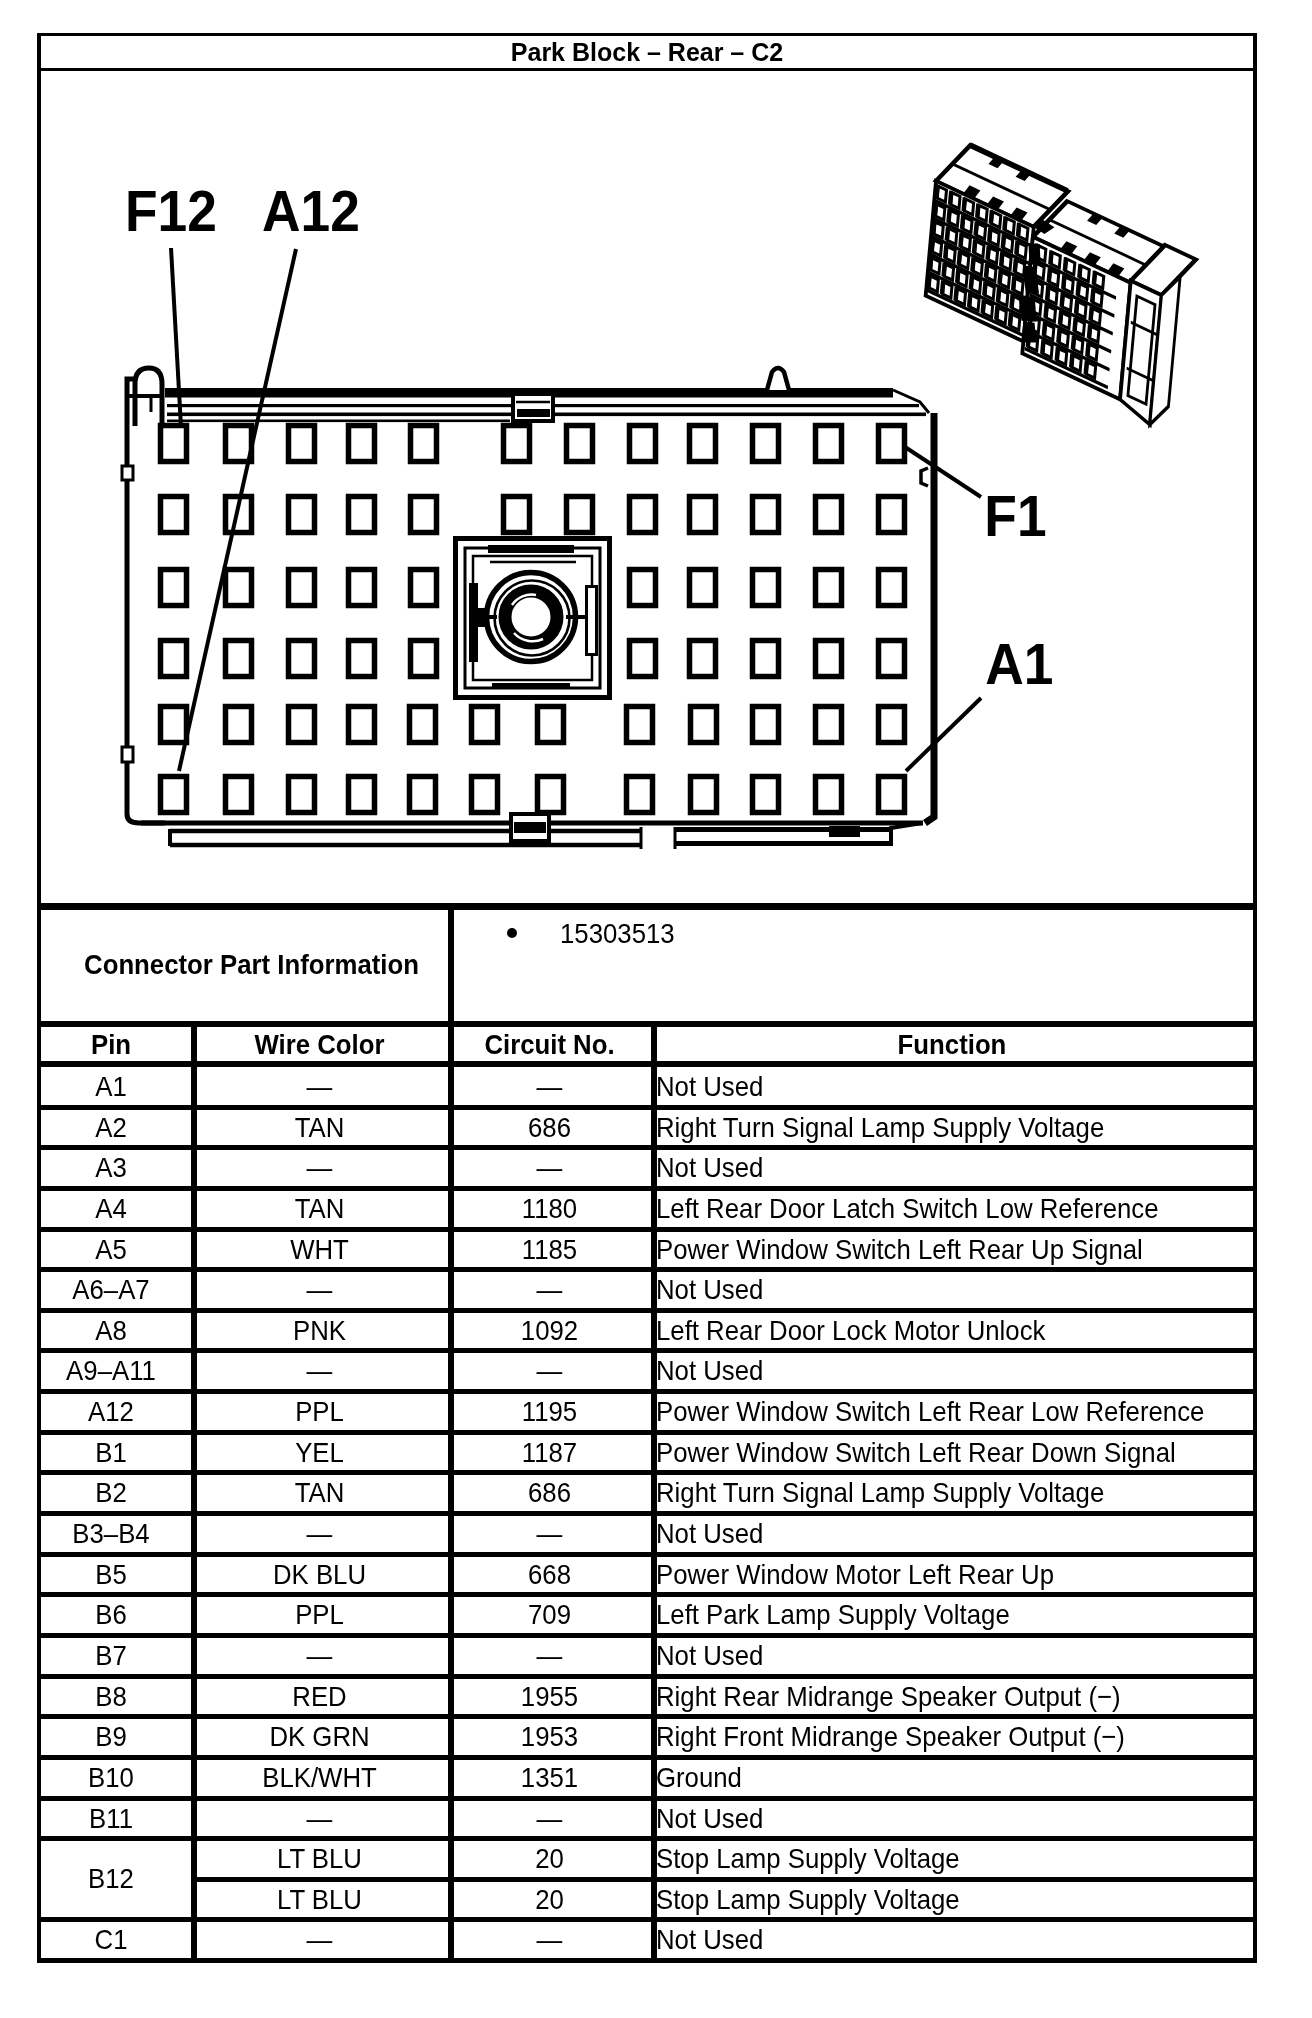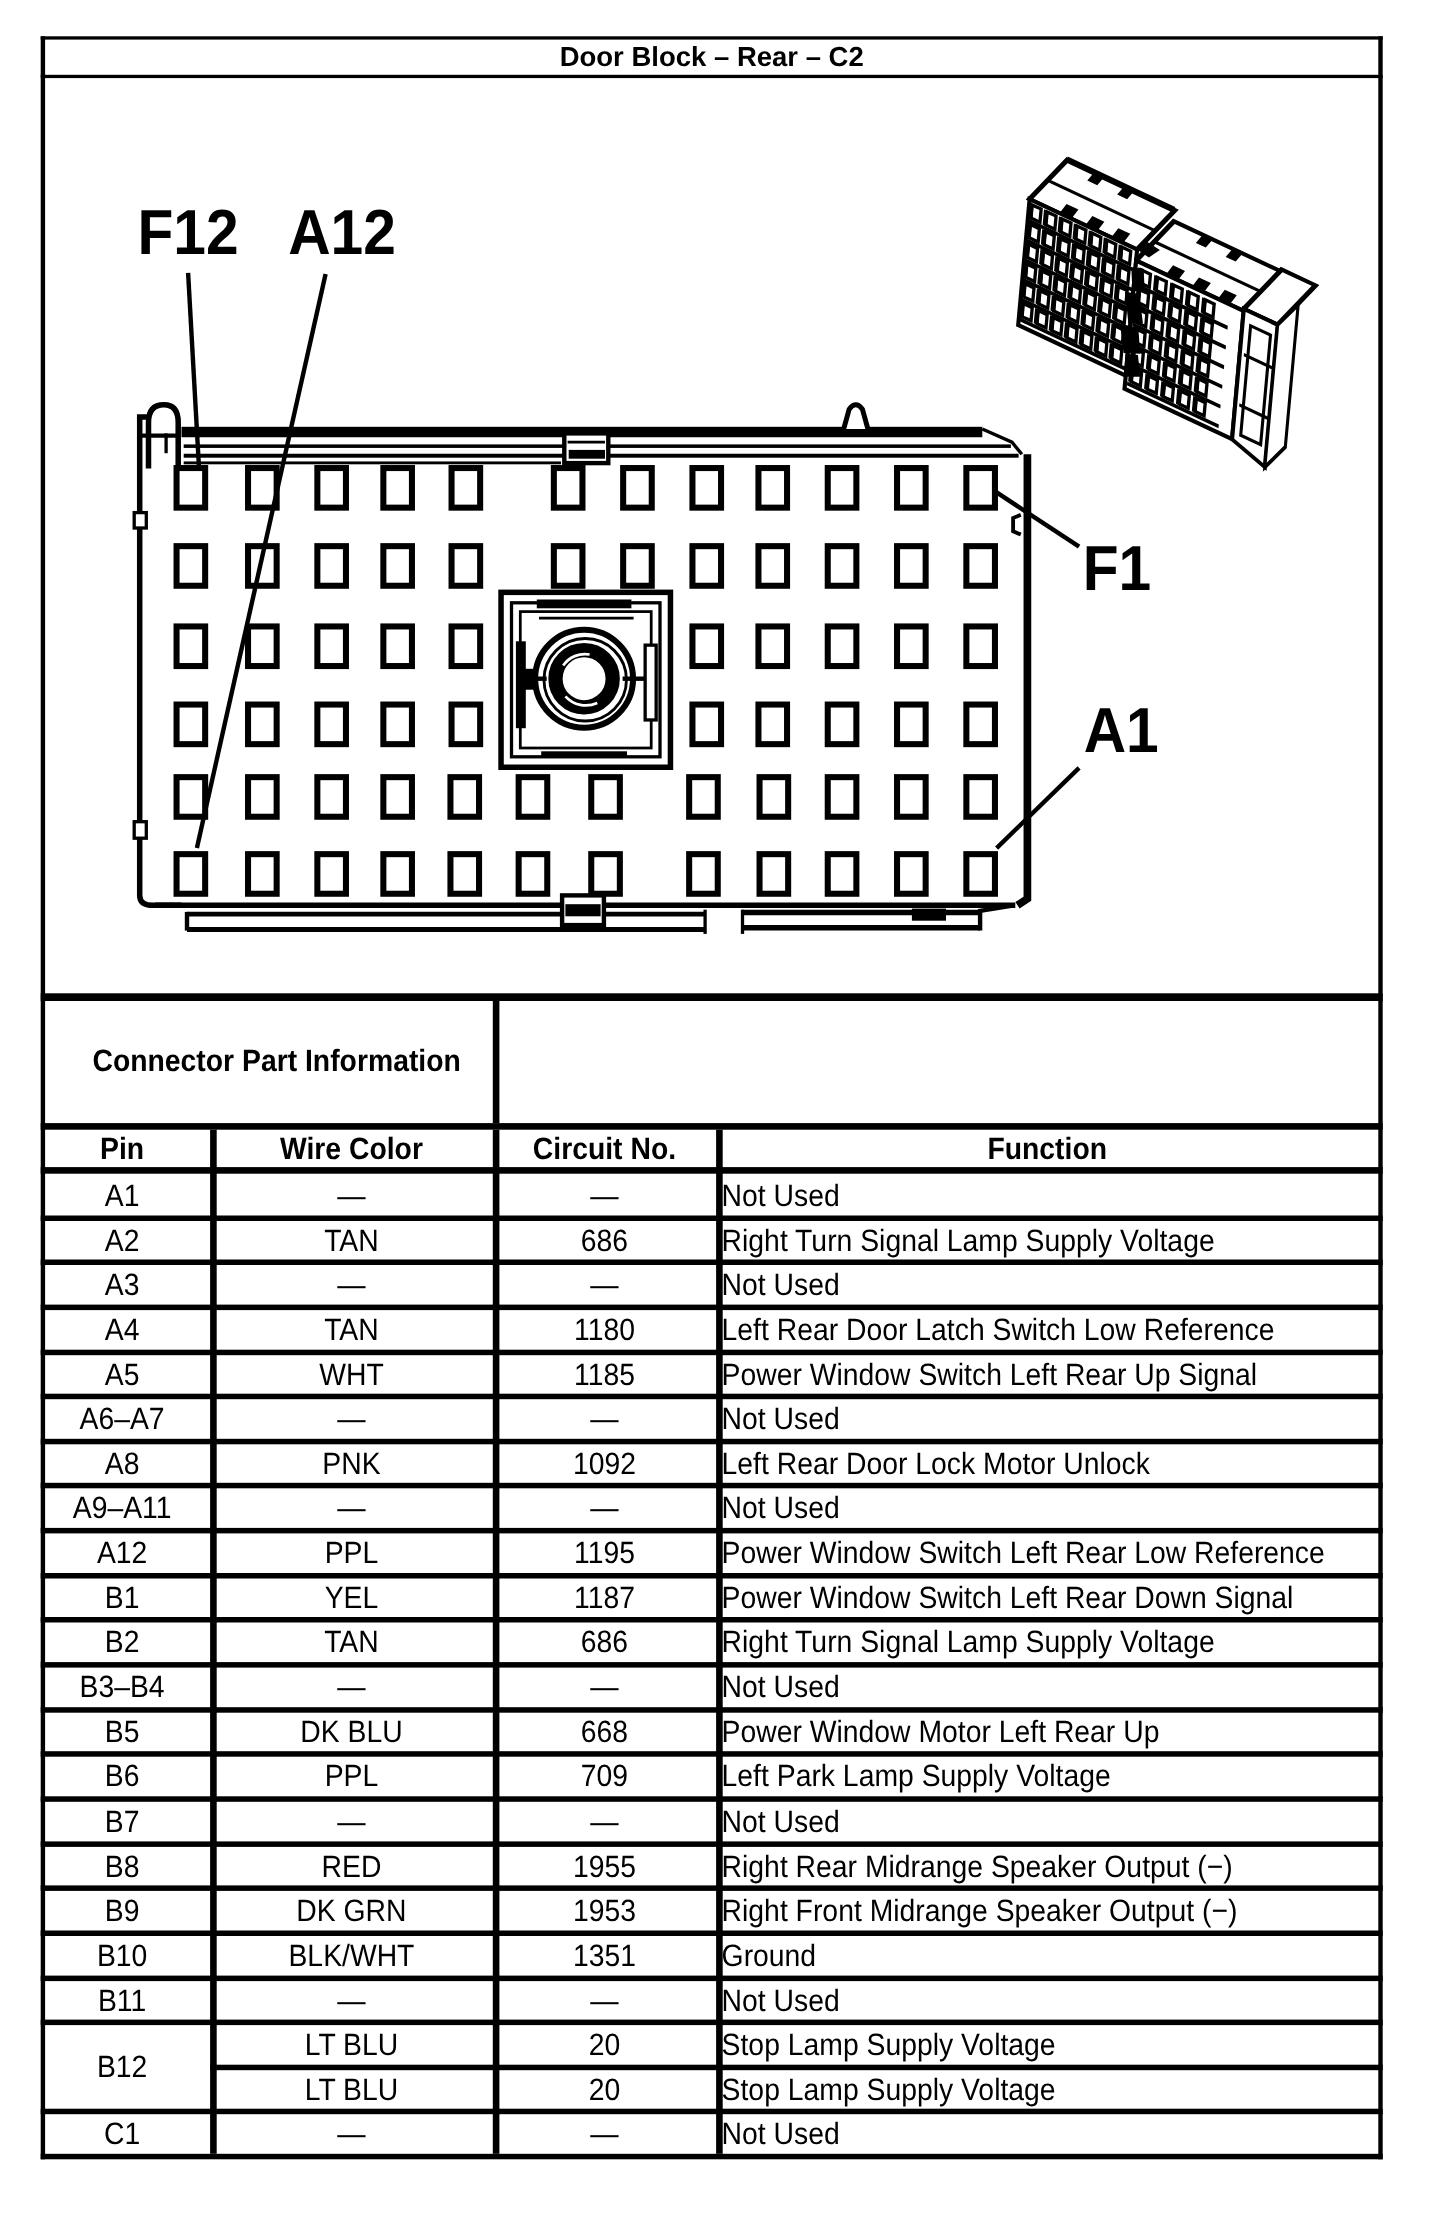--- a/index.html
+++ b/index.html
@@ -1,20 +1,20 @@
 <!DOCTYPE html>
 <html><head><meta charset="utf-8">
 <style>
 html,body{margin:0;padding:0;background:#fff}
 body{width:1312px;height:2018px;position:relative;font-family:"Liberation Sans",sans-serif;color:#000}
 div{box-sizing:border-box}
 </style></head>
 <body>
 
-<div style="position:absolute;left:37px;top:36px;width:1220px;height:32px;line-height:32px;text-align:center;font-weight:bold;font-size:25px">Door Block – Rear – C2</div>
+<div style="position:absolute;left:37px;top:36px;width:1220px;height:32px;line-height:32px;text-align:center;font-weight:bold;font-size:25px">Park Block – Rear – C2</div>
 
 <svg width="1312" height="2018" viewBox="0 0 1312 2018" style="position:absolute;left:0;top:0">
 
 <g>
       <rect x="165" y="388" width="728" height="9.5" fill="#000"></rect>
 <rect x="167" y="404" width="752" height="3.2" fill="#000"></rect>
 <rect x="167" y="412.5" width="759" height="3.6" fill="#000"></rect>
 <rect x="167" y="419.5" width="343" height="2.6" fill="#000"></rect>
 <path d="M893,390 L920,402 L929,413" fill="none" stroke="#000" stroke-width="3"></path>
     </g>
@@ -389,20 +389,21 @@
 
 <div style="position:absolute;left:191px;top:1027px;width:6px;height:931px;background:#000"></div>
 <div style="position:absolute;left:448px;top:1027px;width:6px;height:931px;background:#000"></div>
 <div style="position:absolute;left:651px;top:1027px;width:6px;height:931px;background:#000"></div>
 
 <div style="position:absolute;left:37px;top:1958px;width:1220px;height:5px;background:#000"></div>
 
 <div style="position:absolute;left:45px;top:908px;width:413px;height:113px;line-height:113px;text-align:center;font-weight:bold;font-size:28px;transform:scaleX(0.92)">Connector Part Information</div>
 
 <div style="position:absolute;left:507px;top:917px;font-size:28px">
+    <div style="height:33px;line-height:33px"><span style="display:inline-block;width:10px;height:10px;border-radius:50%;background:#000;vertical-align:5px"></span><span style="display:inline-block;width:43px"></span><span style="display:inline-block;transform:scaleX(0.92);transform-origin:0 50%">15303513</span></div>
   </div>
 
 <div style="position:absolute;left:37px;top:1027px;width:148px;height:36px;line-height:36px;text-align:center;font-weight:bold;font-size:28px;transform:scaleX(0.92)">Pin</div>
 <div style="position:absolute;left:191px;top:1027px;width:257px;height:36px;line-height:36px;text-align:center;font-weight:bold;font-size:28px;transform:scaleX(0.92)">Wire Color</div>
 <div style="position:absolute;left:448px;top:1027px;width:203px;height:36px;line-height:36px;text-align:center;font-weight:bold;font-size:28px;transform:scaleX(0.92)">Circuit No.</div>
 <div style="position:absolute;left:651px;top:1027px;width:602px;height:36px;line-height:36px;text-align:center;font-weight:bold;font-size:28px;transform:scaleX(0.92)">Function</div>
 
 <div style="position:absolute;left:37px;top:1105px;width:1220px;height:5px;background:#000"></div>
 <div style="position:absolute;left:37px;top:1069px;width:148px;height:36px;line-height:36px;text-align:center;font-size:28px;transform:scaleX(0.92)">A1</div>
 <div style="position:absolute;left:191px;top:1069px;width:257px;height:36px;line-height:36px;text-align:center;font-size:28px;transform:scaleX(0.92)">—</div>

